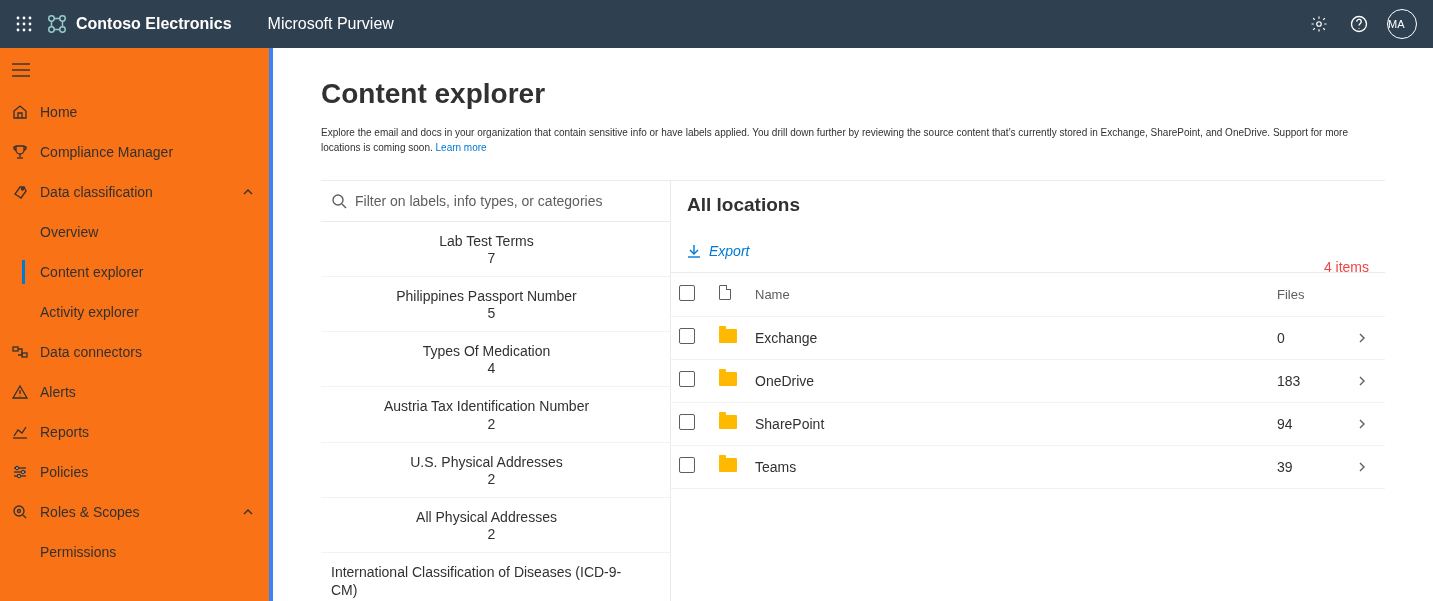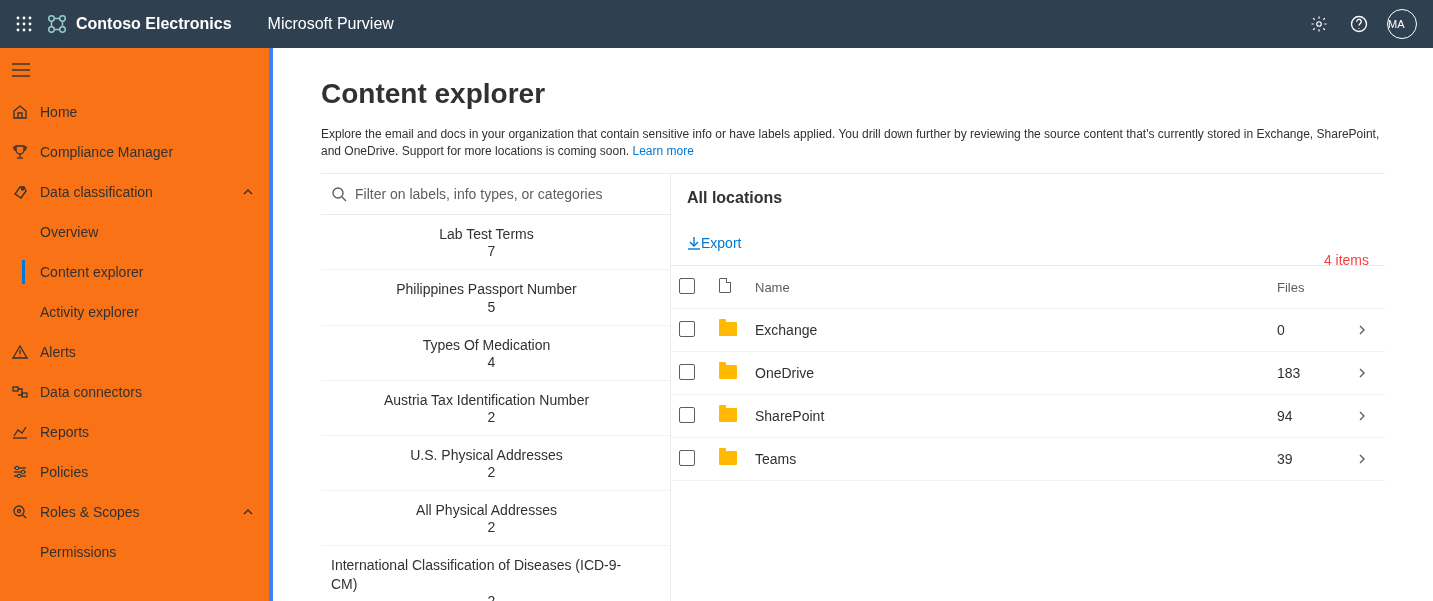--- a/index.html
+++ b/index.html
@@ -24,39 +24,39 @@
 .nav-item { display: flex; align-items: center; height: 40px; padding: 0 12px; cursor: pointer; position: relative; }
 .nav-item .nicon { width: 28px; display: flex; align-items: center; justify-content: flex-start; }
 .nav-item .nlabel { flex: 1; }
 .nav-item .chev { width: 18px; display: flex; justify-content: center; }
 .nav-sub { padding-left: 40px; }
 .nav-item.active::before { content: ""; position: absolute; left: 22px; top: 8px; bottom: 8px; width: 3px; background: #0078d4; }
 
 
 .main { flex: 1; padding: 30px 48px 0 48px; overflow: hidden; display: flex; flex-direction: column; }
 .main h1 { font-size: 28px; font-weight: 600; margin-bottom: 16px; }
-.main .desc { font-size: 12px; line-height: 1.45; color: #323130; max-width: 1060px; margin-bottom: 12px; }
+.main .desc { font-size: 10px; line-height: 1.45; color: #323130; max-width: 1060px; margin-bottom: 25px; }
 .main .desc a { color: #0078d4; text-decoration: none; }
 
 .panels { display: flex; border-top: 1px solid #edebe9; flex: 1; min-height: 0; }
 .panel-left { width: 350px; border-right: 1px solid #edebe9; display: flex; flex-direction: column; }
 .panel-right { flex: 1; display: flex; flex-direction: column; }
 
 .filter-row { height: 48px; display: flex; align-items: center; padding: 0 10px; border-bottom: 1px solid #edebe9; }
 .filter-row input { border: none; outline: none; font-size: 14px; flex: 1; background: transparent; margin-left: 8px; color: #605e5c; }
 .filter-row input::placeholder { color: #605e5c; }
 
 .info-list { overflow-y: auto; position: relative; }
 .info-row { display: flex; align-items: center; min-height: 43px; padding: 10px 18px 10px 10px; border-bottom: 1px solid #f3f2f1; cursor: pointer; flex-direction: column; }
 .info-row .ilabel { flex: 1; padding-right: 10px; line-height: 1.3; }
 .info-row .icount { color: #323130; }
 
-.loc-header { height: 48px; display: flex; align-items: center; padding: 0 16px; font-weight: 600; font-size: 16px; }
+.loc-header { height: 48px; display: flex; align-items: center; padding: 0 16px; font-weight: 600; font-size: 19px; }
 .toolbar { height: 44px; display: flex; align-items: center; padding: 0 16px; border-bottom: 1px solid #edebe9; }
-.toolbar .export { display: flex; align-items: center; cursor: pointer; color: #0078d4; }
+.toolbar .export { display: flex; align-items: center; gap: 8px; cursor: pointer; color: #0078d4; font-style: italic; }
 .toolbar .itemcount { margin-left: auto; color: #ef4444; margin-top: 33px; }
 
 table.locs { width: 100%; border-collapse: collapse; }
 table.locs th, table.locs td { text-align: left; font-weight: 400; height: 43px; padding: 0 8px; border-bottom: 1px solid #f3f2f1; }
 table.locs th { font-size: 13px; color: #605e5c; }
 .col-check { width: 40px; }
 .col-ficon { width: 36px; }
 .col-files { width: 80px; }
 .col-chev { width: 36px; text-align: right; }
 .checkbox { width: 16px; height: 16px; border: 1px solid #605e5c; border-radius: 2px; display: inline-block; cursor: pointer; }
@@ -168,36 +168,36 @@
         </div>
         <div class="nav-item nav-sub active">
           <span class="nlabel">Content explorer</span>
         </div>
         <div class="nav-item nav-sub">
           <span class="nlabel">Activity explorer</span>
         </div>
         <div class="nav-item">
           <span class="nicon">
             <svg width="16" height="16" viewBox="0 0 16 16" fill="none" stroke="#323130" stroke-width="1.3">
+              <rect x="1" y="3" width="5" height="4"></rect>
+              <rect x="10" y="9" width="5" height="4"></rect>
+              <path d="M6 5h4v6h-4"></path>
+            </svg>
+          </span>
+          <span class="nlabel">Data connectors</span>
+        </div>
+        <div class="nav-item">
+          <span class="nicon">
+            <svg width="16" height="16" viewBox="0 0 16 16" fill="none" stroke="#323130" stroke-width="1.3">
               <path d="M8 2l7 12H1z"></path>
               <line x1="8" y1="6" x2="8" y2="10"></line>
               <circle cx="8" cy="12" r="0.6" fill="#323130" stroke="none"></circle>
             </svg>
           </span>
           <span class="nlabel">Alerts</span>
-        </div>
-        <div class="nav-item">
-          <span class="nicon">
-            <svg width="16" height="16" viewBox="0 0 16 16" fill="none" stroke="#323130" stroke-width="1.3">
-              <rect x="1" y="3" width="5" height="4"></rect>
-              <rect x="10" y="9" width="5" height="4"></rect>
-              <path d="M6 5h4v6h-4"></path>
-            </svg>
-          </span>
-          <span class="nlabel">Data connectors</span>
         </div>
         <div class="nav-item">
           <span class="nicon">
             <svg width="16" height="16" viewBox="0 0 16 16" fill="none" stroke="#323130" stroke-width="1.3">
               <polyline points="2,12 6,6 10,9 14,3"></polyline>
               <line x1="1" y1="14" x2="15" y2="14"></line>
             </svg>
           </span>
           <span class="nlabel">Reports</span>
         </div>

